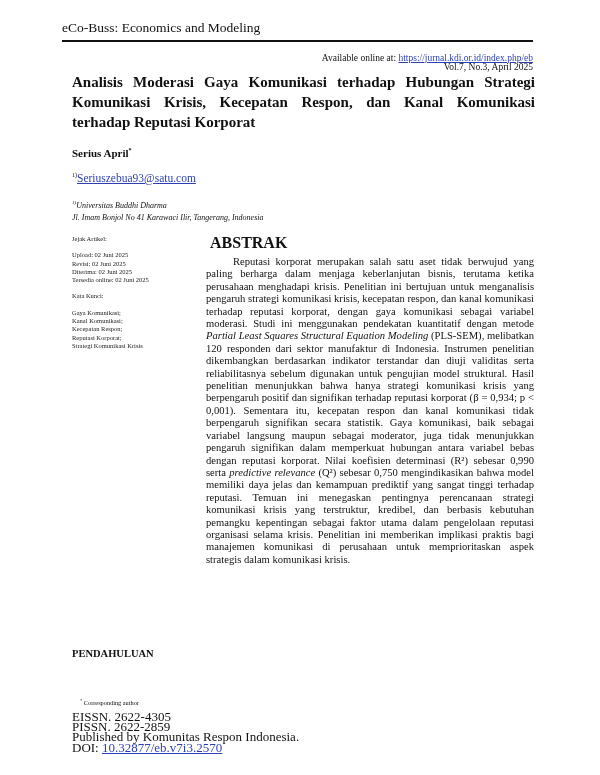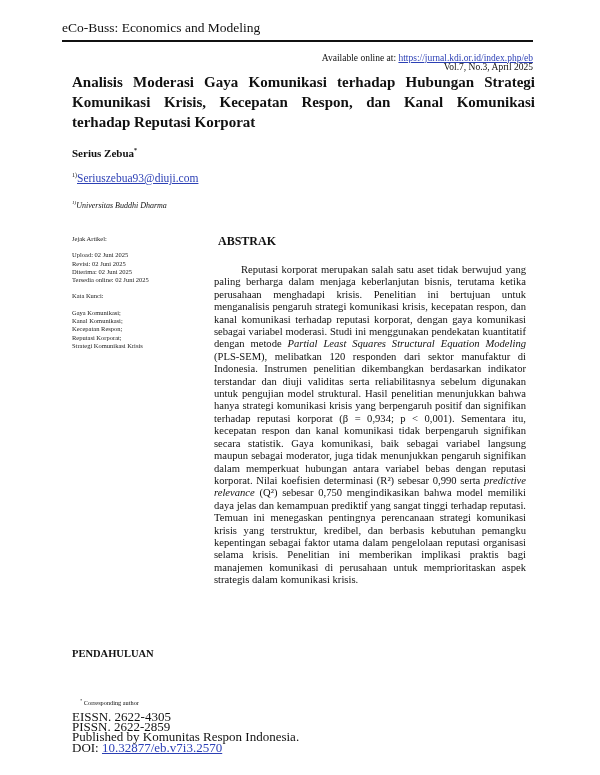--- a/index.html
+++ b/index.html
@@ -12,50 +12,51 @@
   a, .link { color: #2b3fb5; text-decoration: underline; }
   .title { left: 72px; top: 72px; width: 463px; font-size: 15px; font-weight: bold; line-height: 20px; text-align: justify; text-align-last: left; }
   .author { left: 72px; top: 147px; font-size: 11px; font-weight: bold; }
   .author sup { font-size: 6px; }
   .email { left: 72px; top: 172px; font-size: 11.5px; }
   .email sup { font-size: 6px; color: #111; }
   .affil { left: 72px; top: 197px; font-size: 8px; font-style: italic; line-height: 12px; }
   .affil sup { font-size: 5px; }
   .side { left: 72px; top: 235px; width: 130px; font-size: 6.5px; line-height: 8.3px; color: #222; }
   .side .gap { height: 8px; }
-  .abstract-h { left: 218px; top: 234px; font-size: 12px; font-weight: bold; }
+  .abstract-h { left: 210px; top: 234px; font-size: 16px; font-weight: bold; }
   .abstract { left: 206px; top: 256px; width: 328px; font-size: 10.6px; line-height: 12.4px; text-align: justify; }
-  .abstract p { margin: 8px; text-indent: 27px; }
+  .abstract p { margin: 0; text-indent: 27px; }
   .pend { left: 72px; top: 648px; font-size: 10.5px; font-weight: bold; text-align: center; }
   .corr { left: 80px; top: 698px; font-size: 6.3px; }
   .corr sup { font-size: 4.5px; }
   .foot { left: 72px; top: 712px; font-size: 13px; line-height: 10.2px; }
 </style>
 </head>
 <body>
 
 <div class="abs journal">eCo-Buss: Economics and Modeling</div>
 <div class="abs rule"></div>
 <div class="abs vol">Vol.7, No.3, April 2025</div>
 <div class="abs online">
   <span>Available online at: </span><a>https://jurnal.kdi.or.id/index.php/eb</a>
 </div>
 
 <div class="abs title">Analisis Moderasi Gaya Komunikasi terhadap Hubungan Strategi Komunikasi Krisis, Kecepatan Respon, dan Kanal Komunikasi terhadap Reputasi Korporat</div>
 
 <div class="abs author">
-  <span>Serius Zebua</span><sup>*</sup>
+  <span>Serius April</span><sup>*</sup>
 </div>
 
 <div class="abs email">
-  <sup>1)</sup><a>Seriuszebua93@diuji.com</a>
+  <sup>1)</sup><a>Seriuszebua93@satu.com</a>
 </div>
 
 <div class="abs affil">
   <div><sup>1)</sup><span>Universitas Buddhi Dharma</span></div>
+  <div>Jl. Imam Bonjol No 41 Karawaci Ilir, Tangerang, Indonesia</div>
 </div>
 
 <div class="abs side">
   <div>Jejak Artikel:</div>
   <div class="gap"></div>
   <div>Upload: 02 Juni 2025</div>
   <div>Revisi: 02 Juni 2025</div>
   <div>Diterima: 02 Juni 2025</div>
   <div>Tersedia online: 02 Juni 2025</div>
   <div class="gap"></div>

